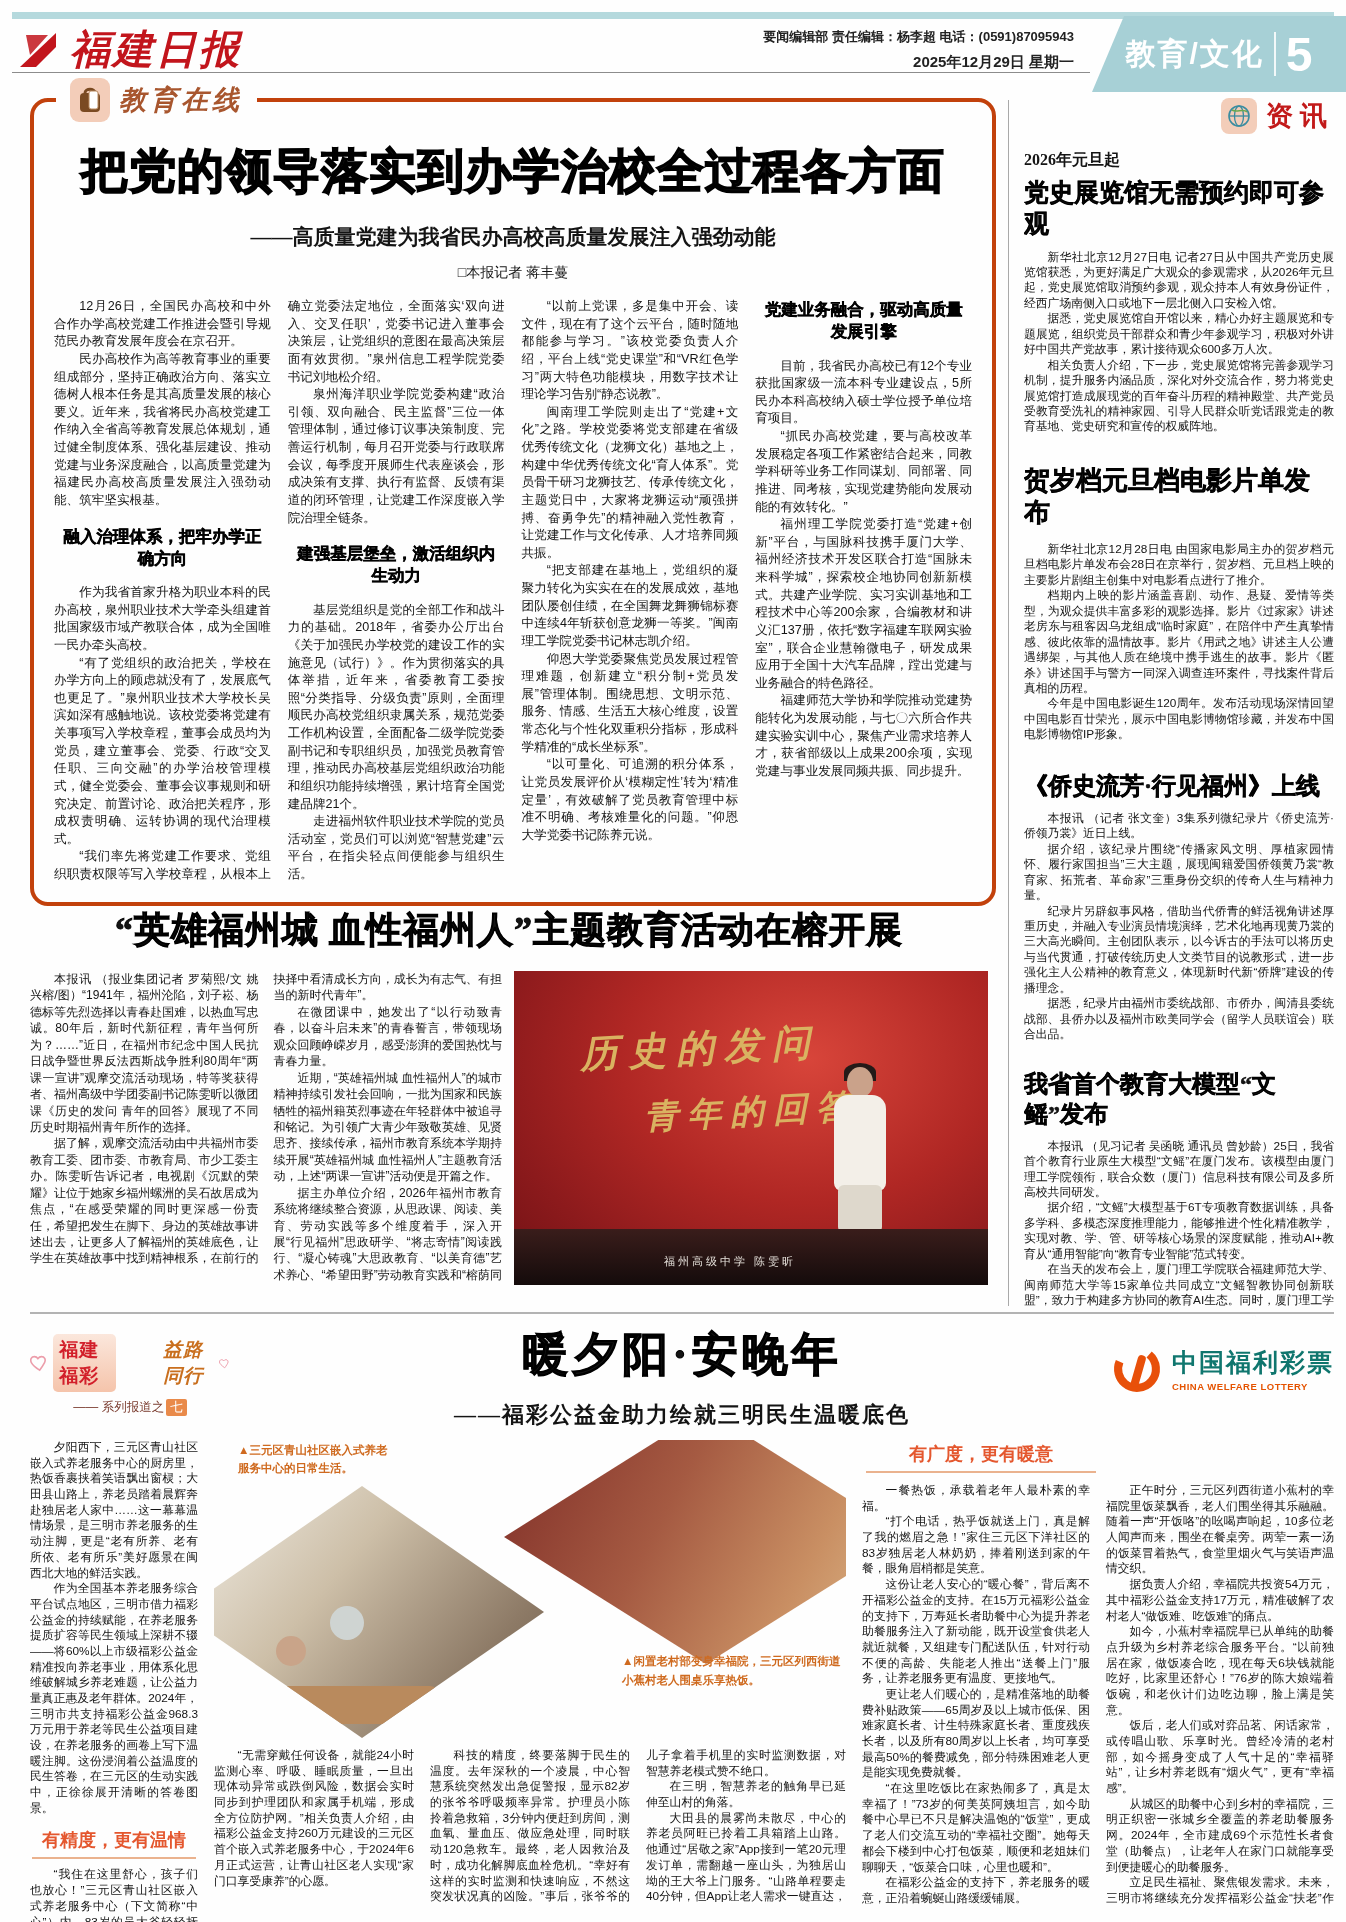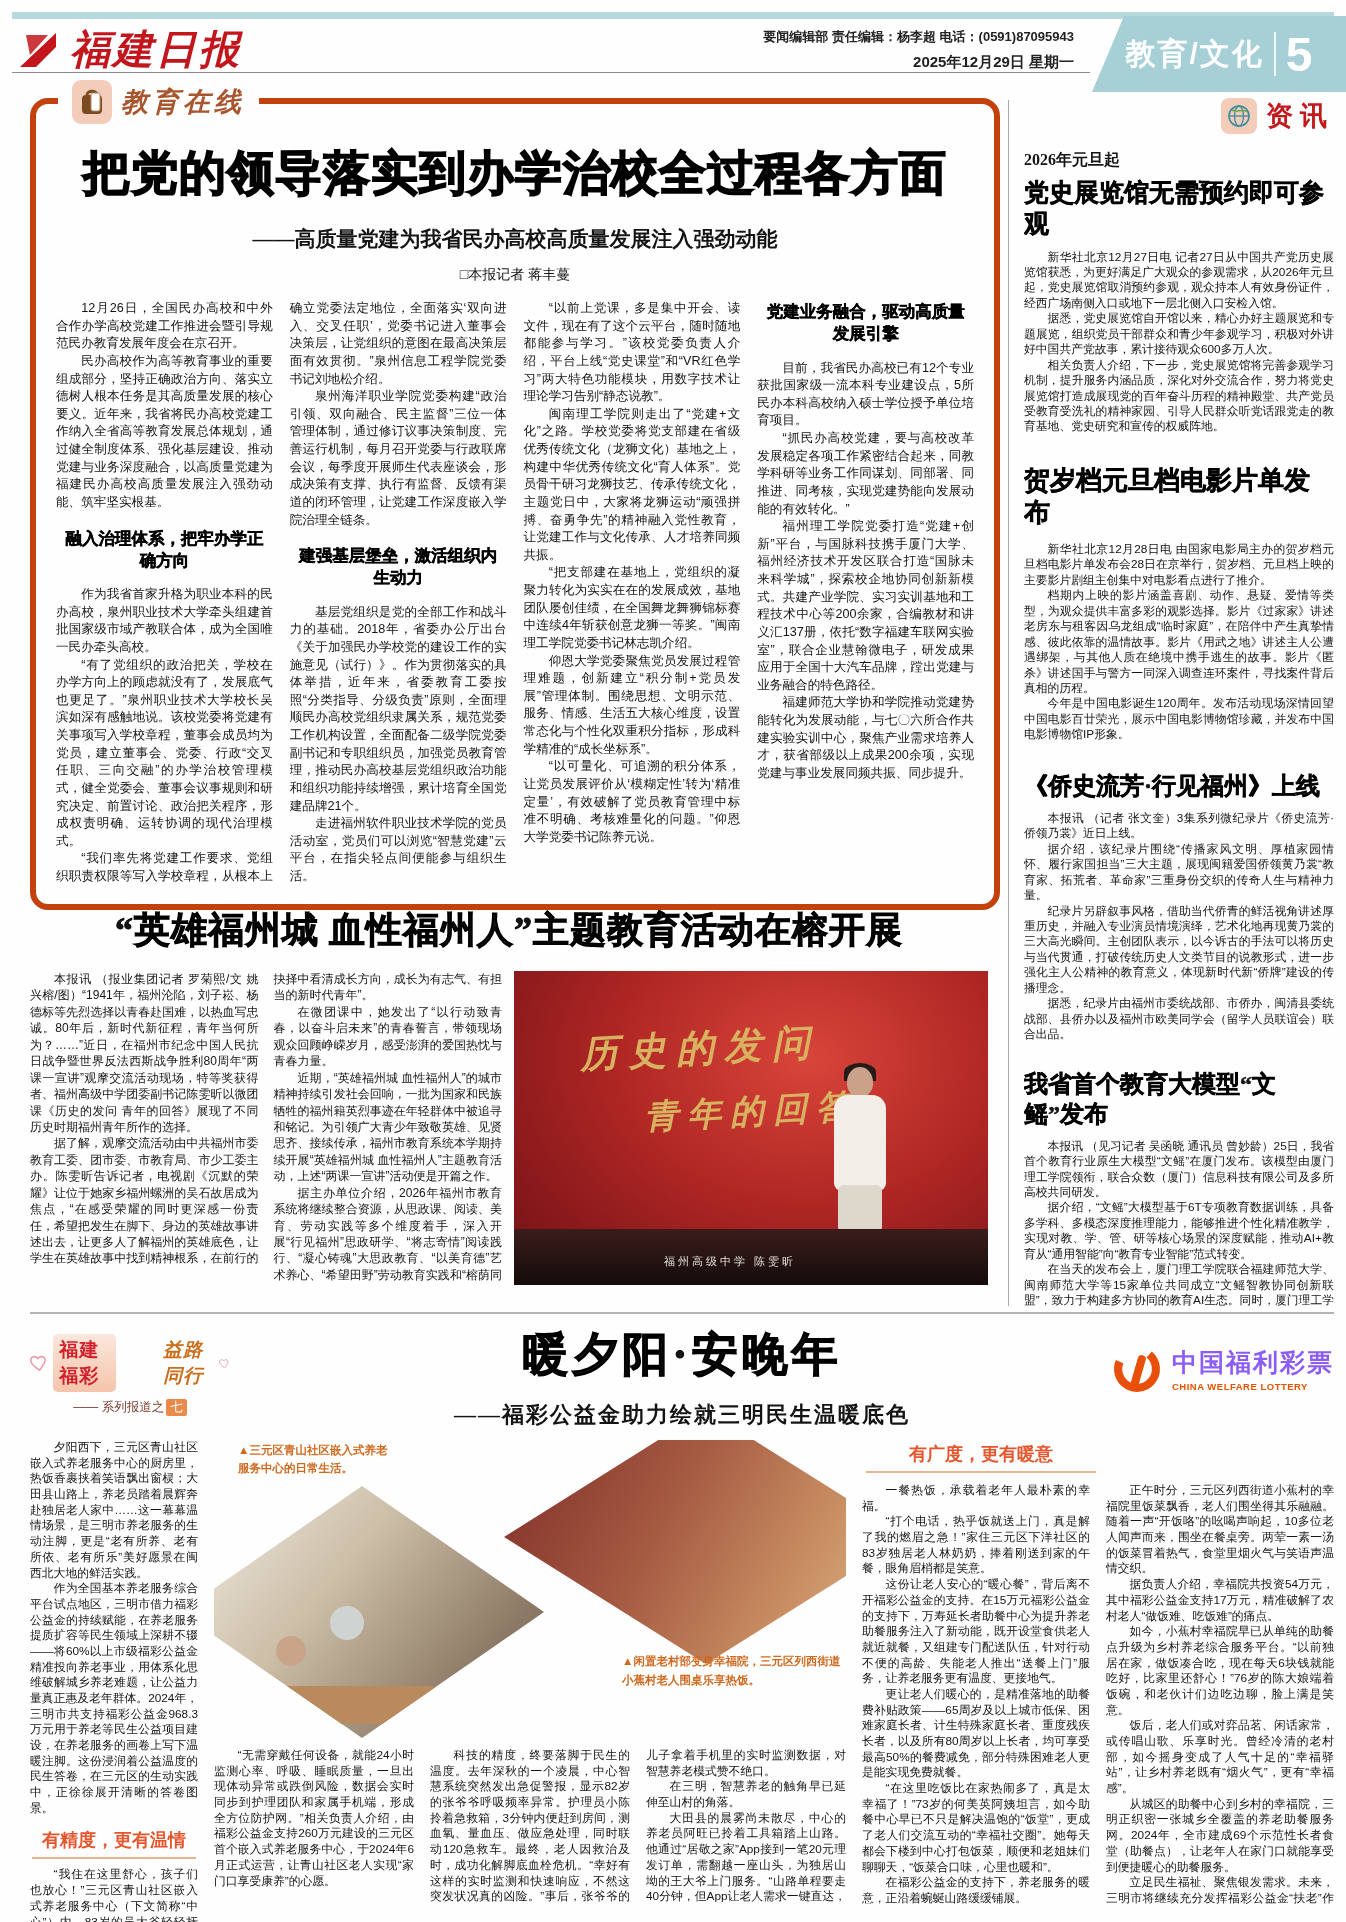--- a/index.html
+++ b/index.html
@@ -15,21 +15,21 @@
   .mi2{font-size:15px;font-weight:bold;margin-top:7px;}
   .mast-rule{position:absolute;left:12px;top:72px;width:1078px;height:1px;background:#8c8c8c;}
   .section-tab{position:absolute;left:1092px;top:16px;width:254px;height:76px;background:#a7d0d6;
                clip-path:polygon(32px 0,100% 0,100% 100%,0 100%);
                display:flex;align-items:center;justify-content:center;gap:10px;color:#fff;}
   .st-label{font-size:30px;font-weight:bold;letter-spacing:2px;}
   .st-sep{width:2px;height:44px;background:#fff;opacity:.85;}
   .st-num{font-size:48px;font-weight:bold;}
   
   .edu-box{position:absolute;left:30px;top:98px;width:958px;height:800px;
-           border:6px solid #c2410c;border-radius:18px;}
+           border:4px solid #c2410c;border-radius:18px;}
   .edu-label{position:absolute;left:22px;top:-24px;background:#fefefe;padding:0 14px;
              display:flex;align-items:center;gap:9px;}
   .icon-chip{background:#f3cdb9;border-radius:9px;width:40px;height:44px;display:flex;
              align-items:center;justify-content:center;}
   .edu-label-text{font-size:27px;font-weight:bold;color:#a8562e;font-style:italic;letter-spacing:4px;}
   .edu-headline{margin:38px 10px 0;text-align:center;font-size:47px;font-weight:bold;
                 letter-spacing:1px;-webkit-text-stroke:1.6px #000;}
   .edu-subhead{margin-top:20px;text-align:center;font-size:21px;font-weight:bold;
                font-family:"Liberation Serif",serif;}
   .edu-byline{margin-top:13px;text-align:center;font-size:14px;}
@@ -85,21 +85,21 @@
   .badge-t2{font-size:19px;font-weight:bold;color:#c96f1e;font-style:italic;letter-spacing:1px;margin-left:43px;}
   .badge-series{margin-top:7px;font-size:12.5px;color:#7a3b2e;display:flex;align-items:center;
                 justify-content:center;gap:2px;font-weight:normal;}
   .badge-num{background:#e98a4a;color:#fff;padding:0 4px;border-radius:2px;}
   .b-head{position:absolute;left:282px;top:0;width:740px;text-align:center;}
   .b-h1{font-size:46px;font-weight:bold;font-family:"Liberation Serif",serif;
         -webkit-text-stroke:1.1px #000;letter-spacing:4px;margin:0;}
   .b-h2{margin-top:14px;font-size:22px;font-weight:bold;font-family:"Liberation Serif",serif;letter-spacing:2px;}
   .lottery{position:absolute;right:0;top:18px;display:flex;align-items:center;gap:8px;}
   .lot-txt{display:flex;flex-direction:column;}
-  .lot-cn{font-size:25px;font-weight:bold;color:#8b5cf6;letter-spacing:2px;}
+  .lot-cn{font-size:25px;font-weight:bold;color:#0f766e;letter-spacing:2px;}
   .lot-en{font-size:9.5px;color:#e55300;font-weight:bold;letter-spacing:.5px;margin-top:2px;}
   .b-body{position:absolute;left:0;top:116px;width:1304px;height:482px;display:flex;gap:16px;}
   .b-col1{width:168px;flex:none;font-size:11.8px;line-height:1.33;text-align:justify;overflow:hidden;}
   .b-col1 p{margin:0;text-indent:2em;}
   .b-subhead{color:#e4572e;font-size:18px;font-weight:bold;text-align:center;margin:12px 2px 8px;
              padding-bottom:5px;border-bottom:2px solid #eab28e;}
   .b-center{width:632px;flex:none;}
   .collage{position:relative;height:300px;overflow:hidden;}
   .diamondA{position:absolute;left:-34px;top:46px;width:364px;height:252px;
             clip-path:polygon(50% 0,100% 50%,50% 100%,0 50%);

